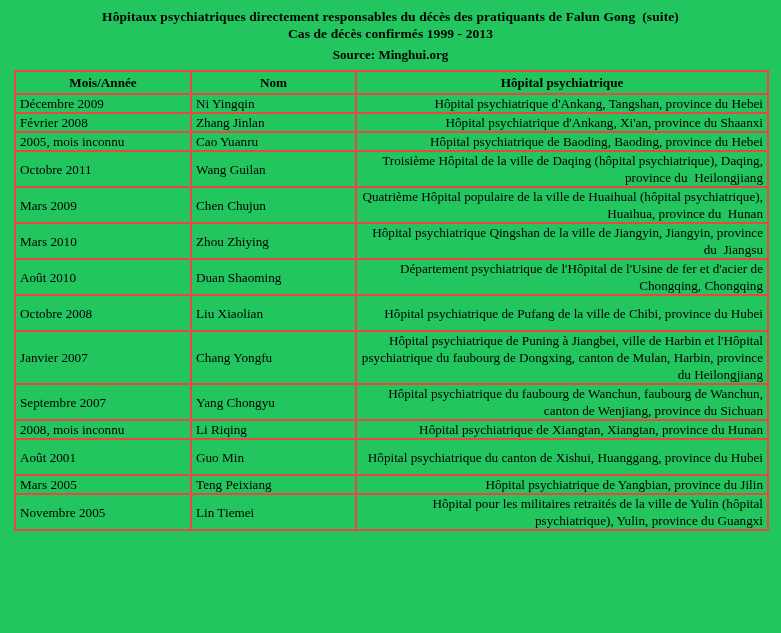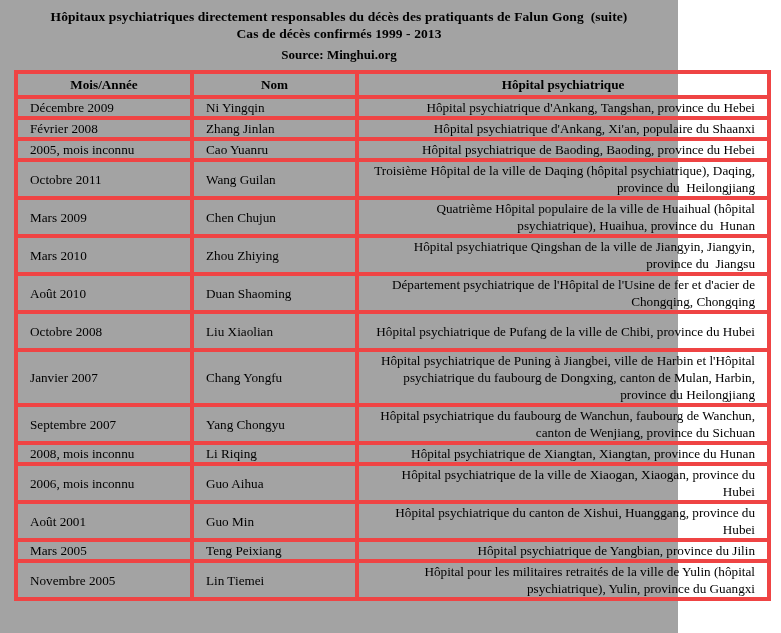--- a/index.html
+++ b/index.html
@@ -9,23 +9,23 @@
   }
   body {
     width: 781px;
     height: 633px;
     font-family: "Liberation Serif", "DejaVu Serif", serif;
     color: #000000;
     overflow: hidden;
   }
   .page {
     position: relative;
-    width: 678px;
+    width: 781px;
     height: 633px;
-    background: #a3a3a3;
+    background: #22c55e;
   }
   .titles {
     padding-top: 8px;
     text-align: center;
   }
   .title-line {
     font-size: 13.5px;
     font-weight: bold;
     line-height: 17px;
     letter-spacing: 0.1px;
@@ -40,25 +40,25 @@
   table.data-table {
     position: absolute;
     left: 14px;
     top: 70px;
     width: 753px;
     border-collapse: collapse;
     table-layout: fixed;
   }
   table.data-table td,
   table.data-table th {
-    border: 4px solid #ef4444;
+    border: 2px solid #ef4444;
     vertical-align: middle;
     font-size: 13.2px;
     line-height: 17px;
-    padding: 0 12px;
+    padding: 0 4px;
   }
   th.col-head {
     text-align: center;
     font-weight: bold;
     height: 21px;
     font-size: 13.6px;
   }
   col.c-date { width: 176px; }
   col.c-name { width: 165px; }
   col.c-hosp { width: 412px; }
@@ -105,21 +105,21 @@
     </thead>
     <tbody id="table-body">
         <tr class="r1">
           <td class="cell-date">Décembre 2009</td>
           <td class="cell-name">Ni Yingqin</td>
           <td class="cell-hosp">Hôpital psychiatrique d'Ankang, Tangshan, province du Hebei</td>
         </tr>
         <tr class="r1">
           <td class="cell-date">Février 2008</td>
           <td class="cell-name">Zhang Jinlan</td>
-          <td class="cell-hosp">Hôpital psychiatrique d'Ankang, Xi'an, populaire du Shaanxi</td>
+          <td class="cell-hosp">Hôpital psychiatrique d'Ankang, Xi'an, province du Shaanxi</td>
         </tr>
         <tr class="r1">
           <td class="cell-date">2005, mois inconnu</td>
           <td class="cell-name">Cao Yuanru</td>
           <td class="cell-hosp">Hôpital psychiatrique de Baoding, Baoding, province du Hebei</td>
         </tr>
         <tr class="r2">
           <td class="cell-date">Octobre 2011</td>
           <td class="cell-name">Wang Guilan</td>
           <td class="cell-hosp">Troisième Hôpital de la ville de Daqing (hôpital psychiatrique), Daqing, province du  Heilongjiang</td>
@@ -153,25 +153,20 @@
           <td class="cell-date">Septembre 2007</td>
           <td class="cell-name">Yang Chongyu</td>
           <td class="cell-hosp">Hôpital psychiatrique du faubourg de Wanchun, faubourg de Wanchun, canton de Wenjiang, province du Sichuan</td>
         </tr>
         <tr class="r1">
           <td class="cell-date">2008, mois inconnu</td>
           <td class="cell-name">Li Riqing</td>
           <td class="cell-hosp">Hôpital psychiatrique de Xiangtan, Xiangtan, province du Hunan</td>
         </tr>
         <tr class="r2">
-          <td class="cell-date">2006, mois inconnu</td>
-          <td class="cell-name">Guo Aihua</td>
-          <td class="cell-hosp">Hôpital psychiatrique de la ville de Xiaogan, Xiaogan, province du Hubei</td>
-        </tr>
-        <tr class="r2">
           <td class="cell-date">Août 2001</td>
           <td class="cell-name">Guo Min</td>
           <td class="cell-hosp">Hôpital psychiatrique du canton de Xishui, Huanggang, province du Hubei</td>
         </tr>
         <tr class="r1">
           <td class="cell-date">Mars 2005</td>
           <td class="cell-name">Teng Peixiang</td>
           <td class="cell-hosp">Hôpital psychiatrique de Yangbian, province du Jilin</td>
         </tr>
         <tr class="r2">

